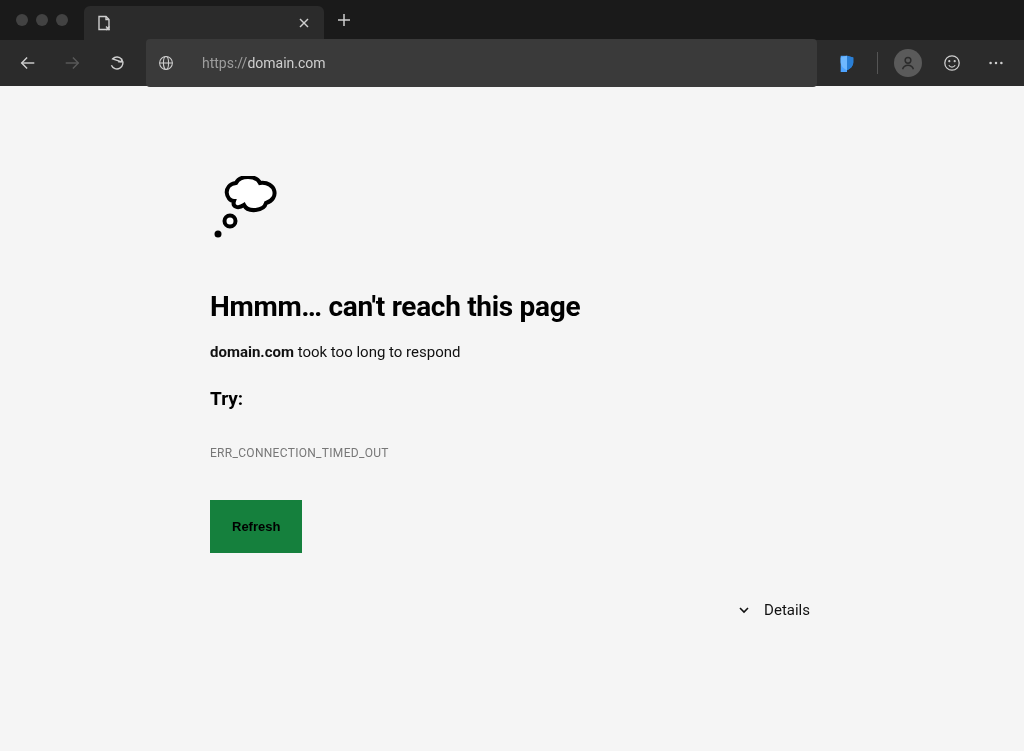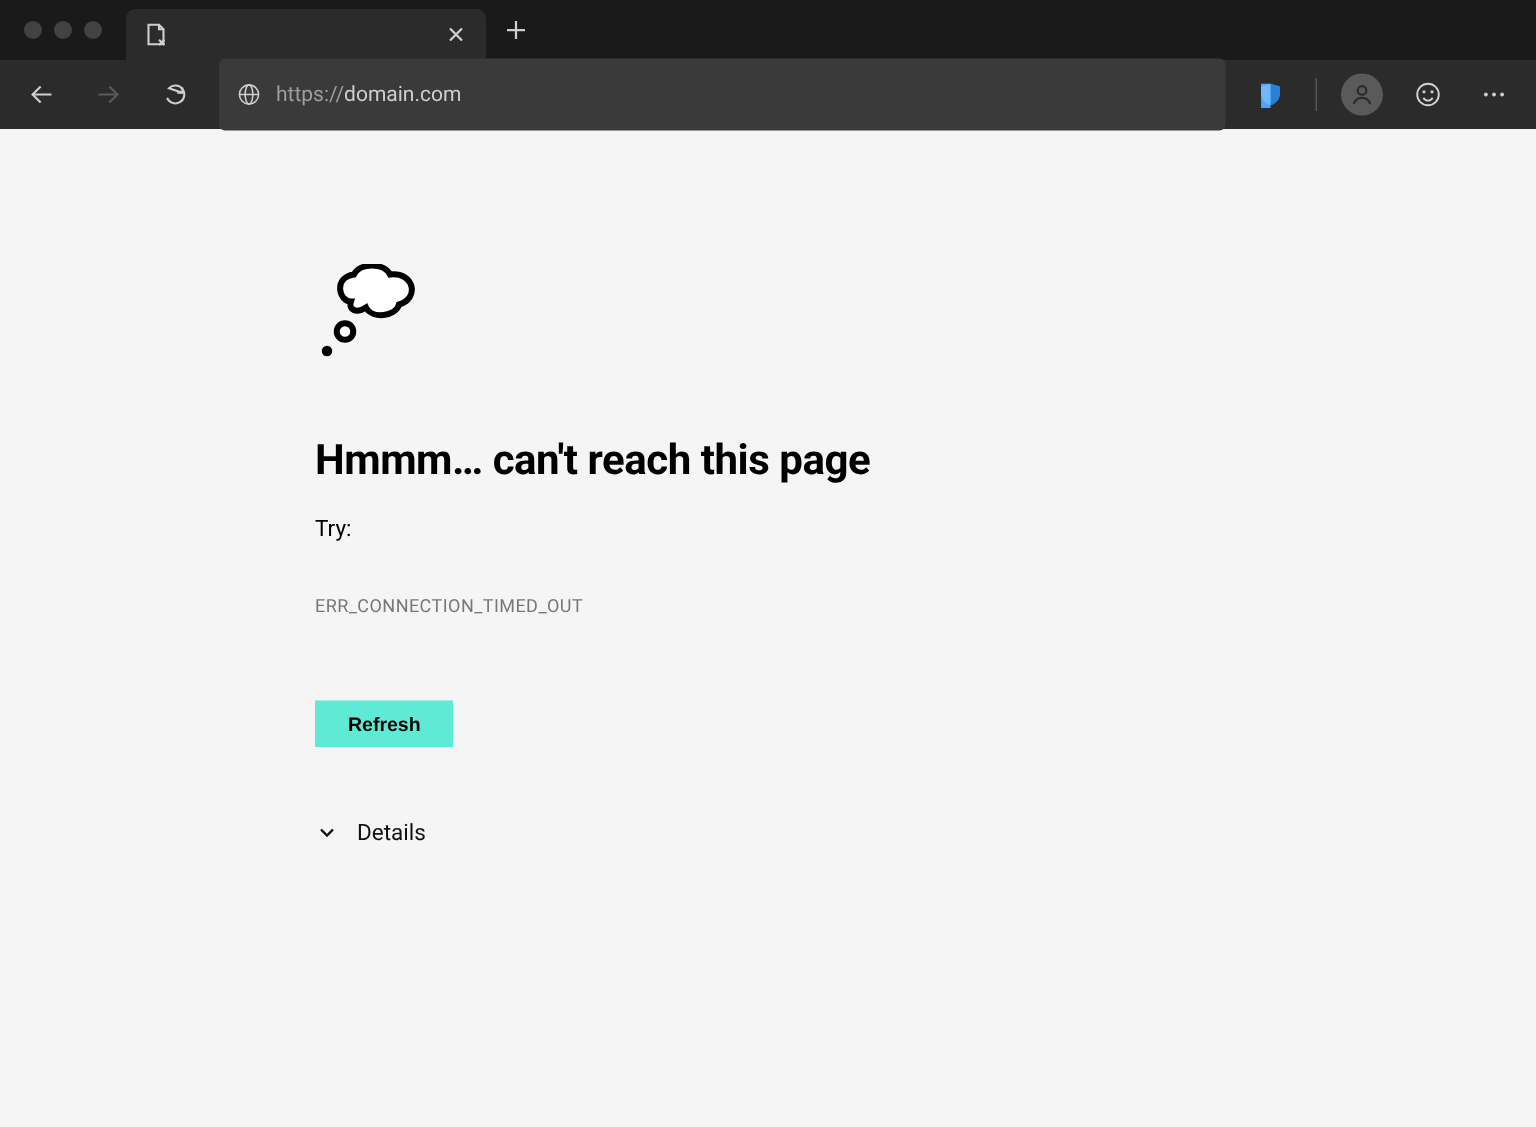--- a/index.html
+++ b/index.html
@@ -76,21 +76,21 @@
   .tool-btn.disabled { color:#5a5a5a; cursor:default; }
 
   .address-area {
     flex: 1;
     display:flex;
     align-items:center;
     background:#3a3a3a;
     height: 48px;
     border-radius: 4px;
     padding: 0 12px;
-    gap: 10px;
+    gap: 28px;
   }
   .globe-icon {
     width:16px;height:16px;color:#cfcfcf;display:flex;align-items:center;justify-content:center;
   }
   .url {
     color:#cfcfcf;
     font-size: 14px;
   }
   .url .proto { color:#9e9e9e; }
 
@@ -126,22 +126,22 @@
     margin-bottom: 20px;
     letter-spacing: -0.3px;
   }
   .lead {
     font-size: 15px;
     color:#111;
     margin-bottom: 26px;
   }
   .lead b { font-weight:700; }
   .try-label {
-    font-size: 15px;
-    font-weight:400;
+    font-size: 19px;
+    font-weight:700;
     margin-bottom: 0;
   }
   ul.try-list {
     list-style: disc;
     padding-left: 22px;
     font-size: 15px;
     color:#111;
   }
   ul.try-list li { margin-bottom: 12px; }
   ul.try-list a {
@@ -149,37 +149,38 @@
     text-decoration: underline;
     cursor:pointer;
   }
   .error-code {
     font-size: 12px;
     color:#777;
     margin-top: 36px;
     letter-spacing: .3px;
   }
   .refresh-btn {
-    margin-top: 56px;
-    background:#5eead4;
+    margin-top: 40px;
+    background:#15803d;
     border:none;
     color:#000;
     font-weight:600;
     font-size:13px;
-    padding: 8px 22px;
+    padding: 19px 22px;
     cursor:pointer;
   }
   .details-row {
     margin-top: 48px;
     display:flex;
     align-items:center;
     gap:12px;
     cursor:pointer;
     font-size:15px;
     color:#111;
+    justify-content:flex-end;
   }
   .chevron {
     width:16px;height:16px;display:flex;align-items:center;justify-content:center;
   }
 </style>
 </head>
 <body>
 
 <div class="titlebar">
   <div class="traffic-lights">
@@ -292,20 +293,23 @@
                    c-2 8 -18 10 -22 2
                    c-6 4 -12 2 -10 -4 z"></path>
         </g>
         <circle cx="20" cy="45" r="5.5" fill="#fff" stroke="#000" stroke-width="4"></circle>
         <circle cx="8" cy="58" r="3.5" fill="#000"></circle>
       </svg>
     </div>
 
     <h1>Hmmm… can't reach this page</h1>
 
+    <p class="lead">
+      <b>domain.com</b><span> took too long to respond</span>
+    </p>
 
     <p class="try-label">Try:</p>
 
 
     <p class="error-code">ERR_CONNECTION_TIMED_OUT</p>
 
     <button class="refresh-btn">Refresh</button>
 
     <div class="details-row">
       <span class="chevron">

